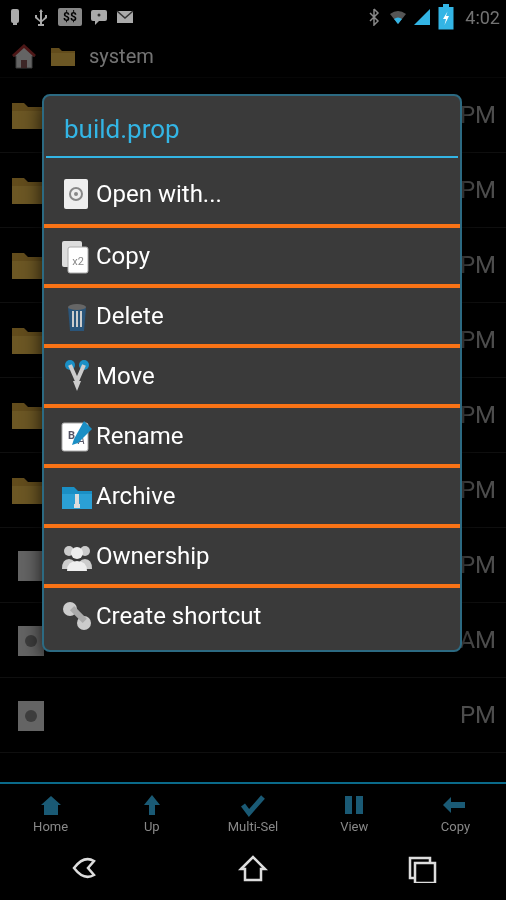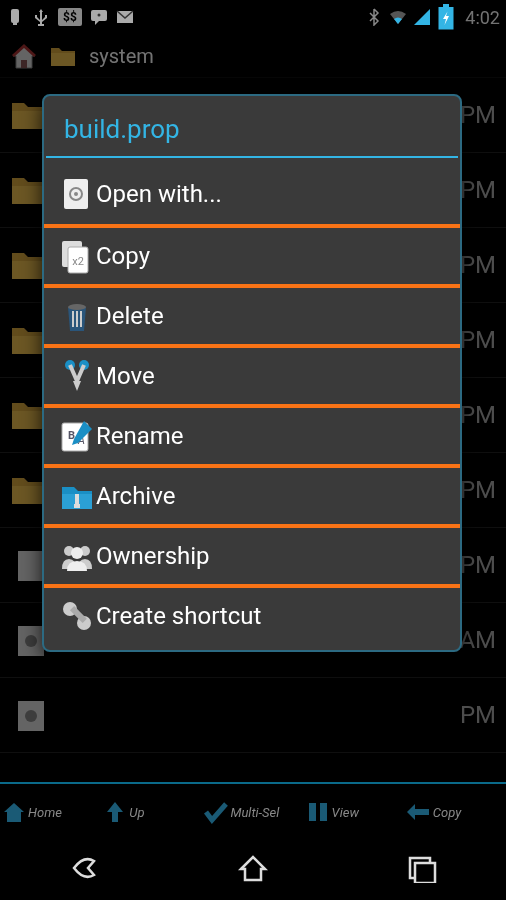--- a/index.html
+++ b/index.html
@@ -65,26 +65,25 @@
   left: 0; right: 0;
   height: 58px;
   display: flex;
   justify-content: space-around;
   align-items: center;
   border-top: 2px solid #0a6a8a;
   background: #000;
 }
 .bottom-item {
   display: flex;
-  flex-direction: row;
+  flex-direction: column;
   align-items: center;
   color: #888;
   font-size: 13px;
   flex: 1;
-  font-style: italic;
 }
 .bottom-item svg { height: 28px; }
 
 
 .nav-bar {
   position: absolute;
   bottom: 0; left: 0; right: 0;
   height: 60px;
   background: #000;
   display: flex;

